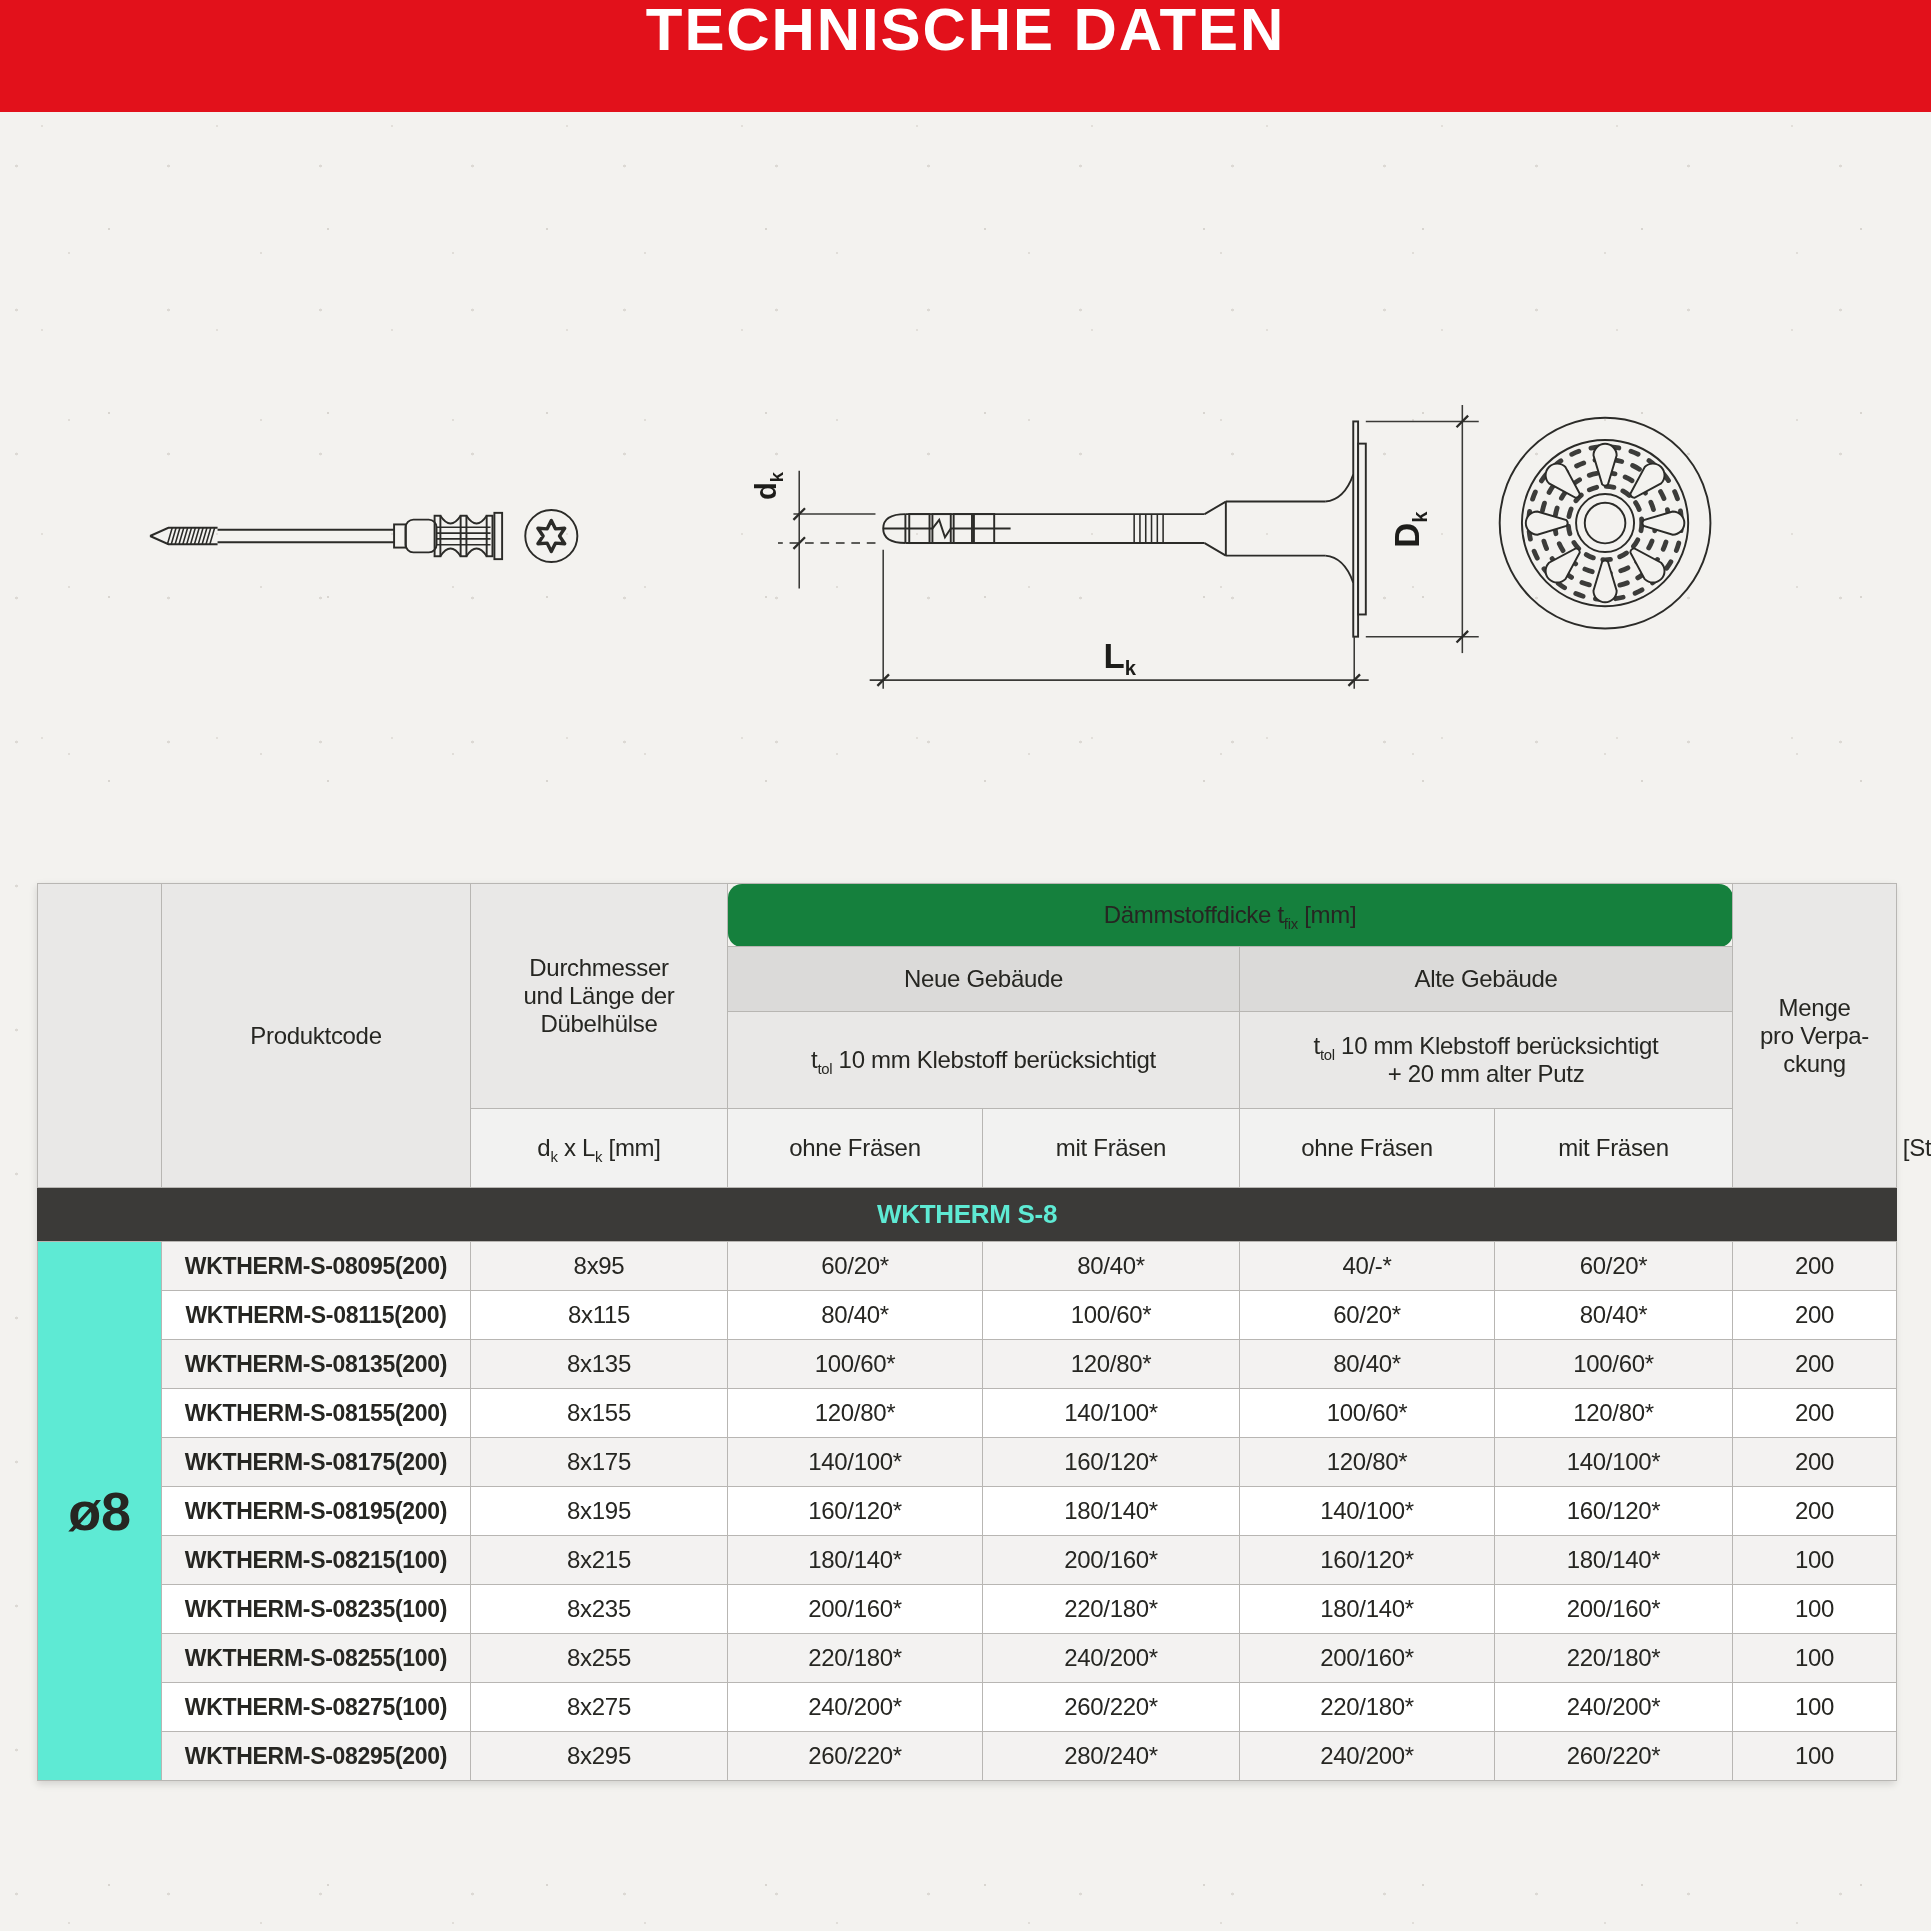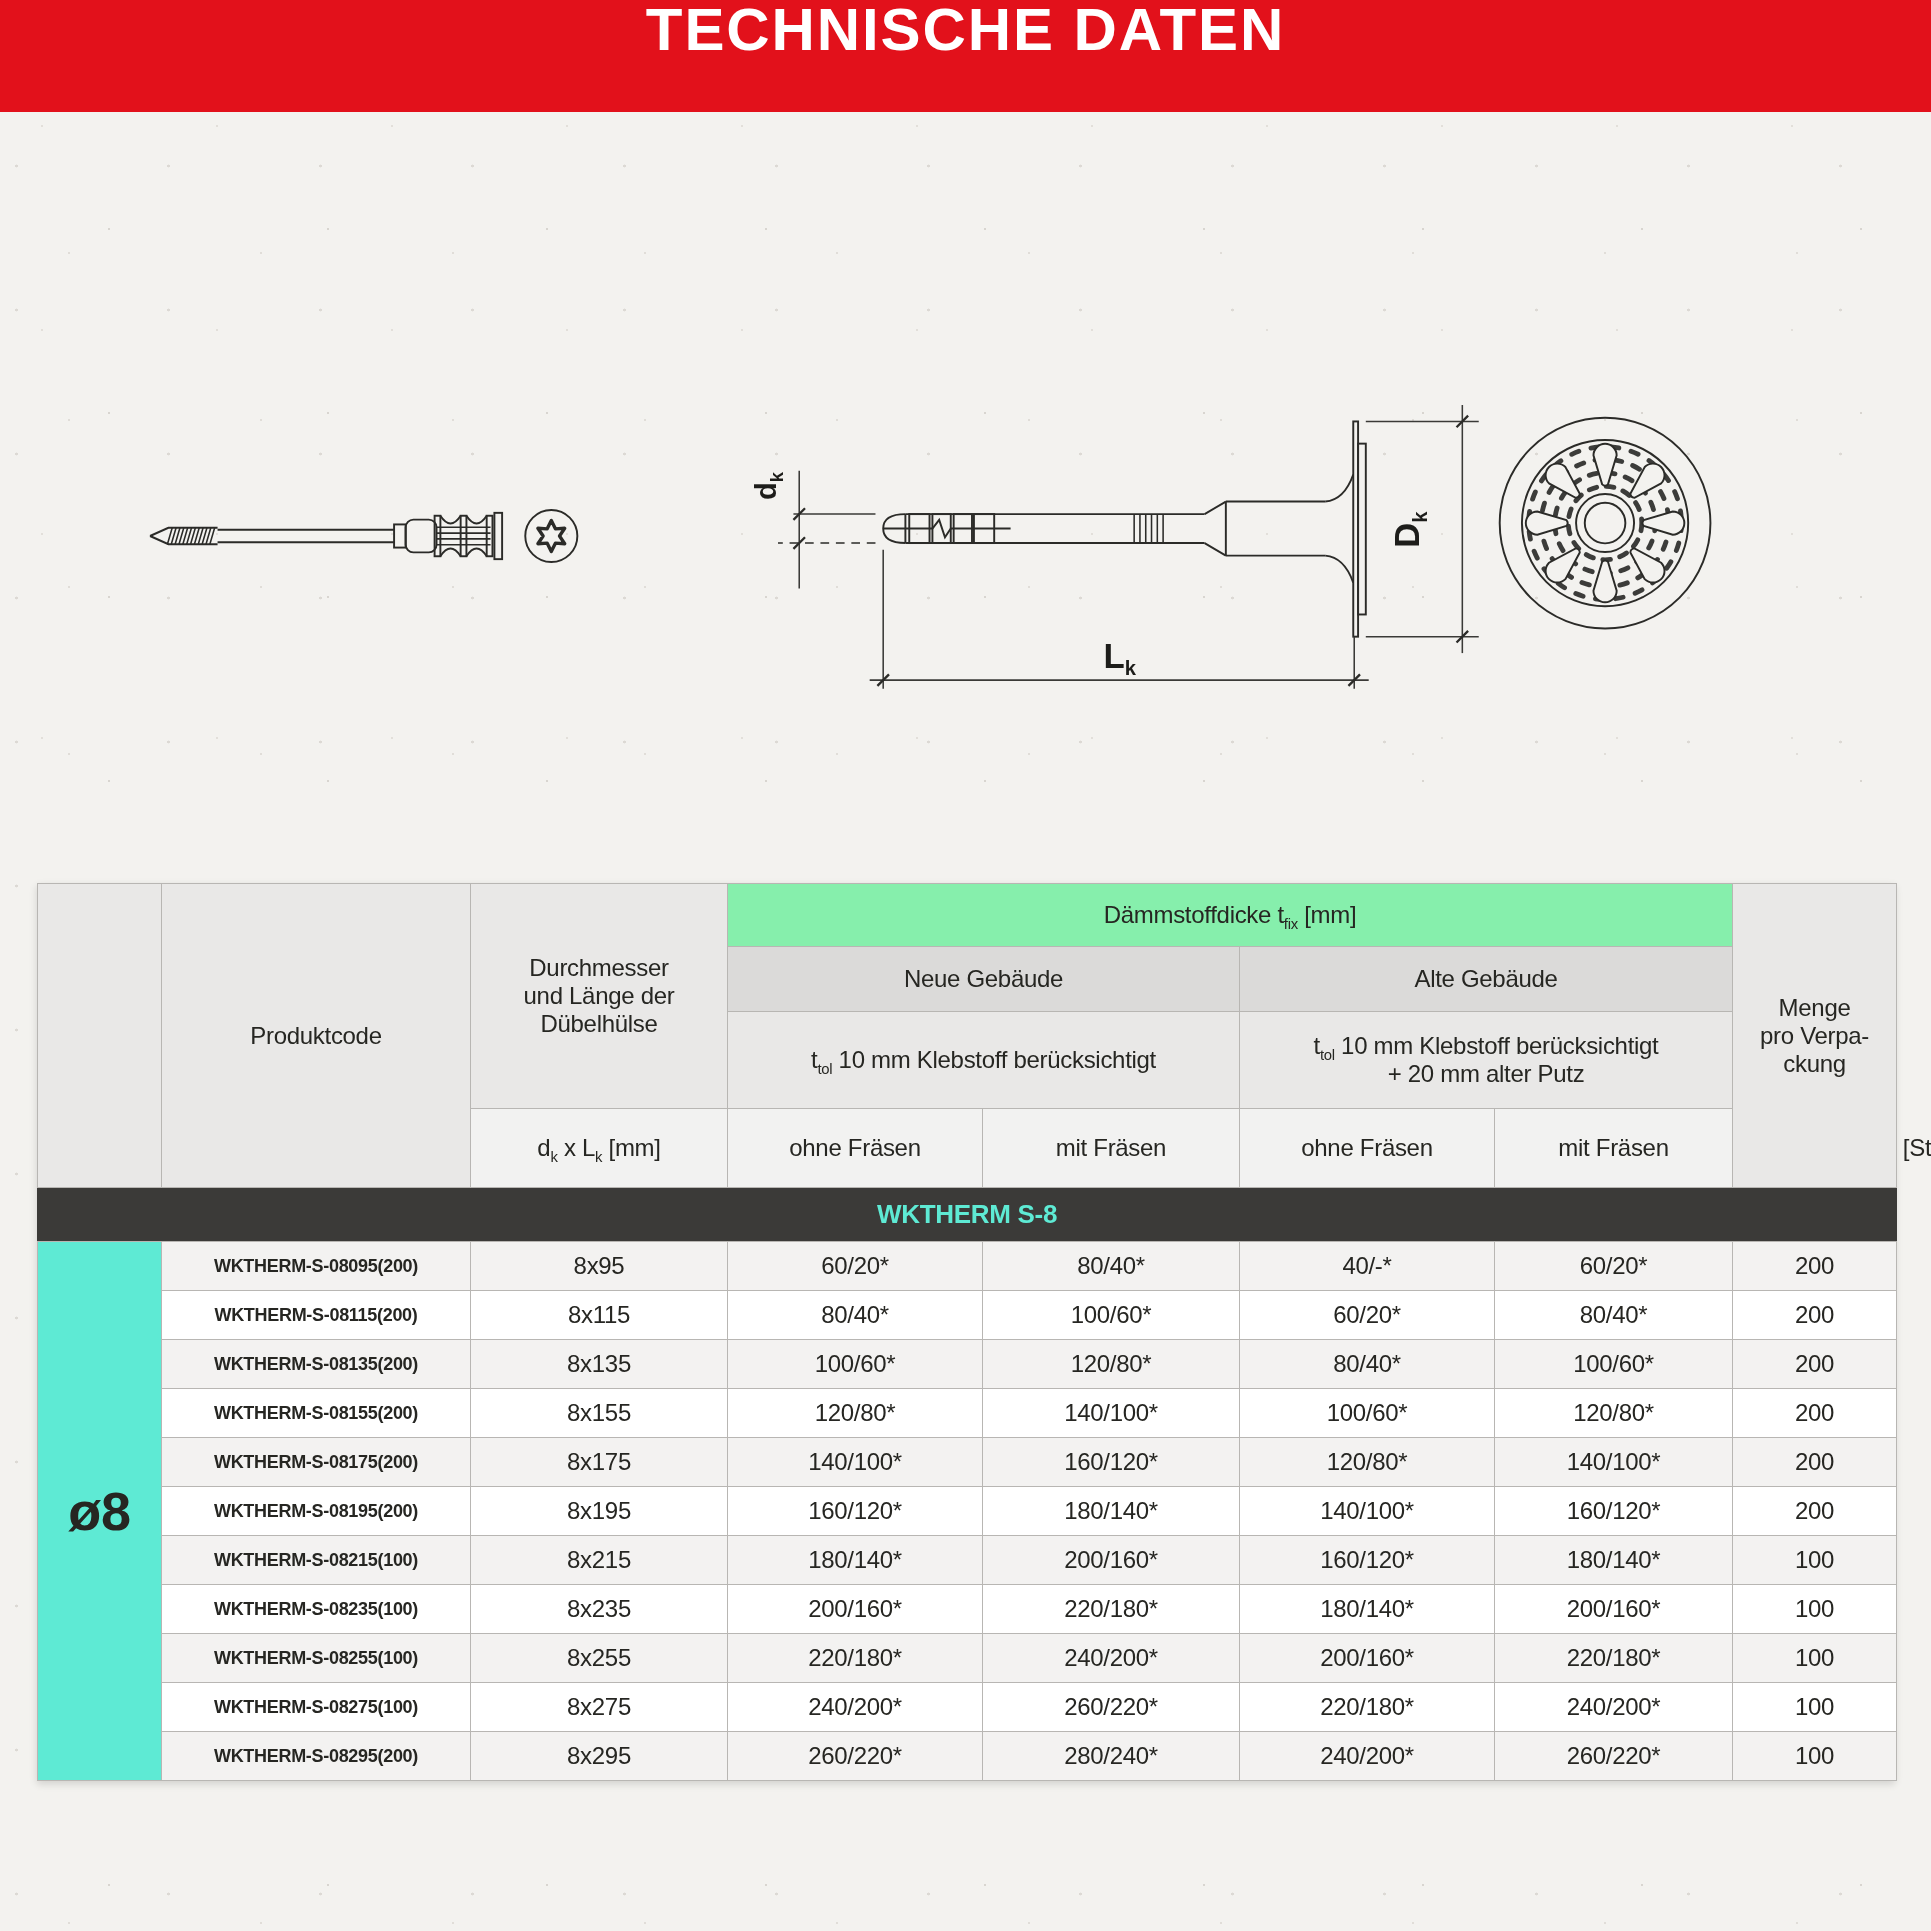--- a/index.html
+++ b/index.html
@@ -29,29 +29,29 @@
   svg .dim{stroke:#3a3a37;stroke-width:1.6;fill:none;}
   svg .tick{stroke:#2b2b28;stroke-width:2.4;fill:none;}
   svg .fillbg{fill:#f3f2ef;}
   svg text{font-family:"Liberation Sans",sans-serif;font-weight:bold;fill:#1d1d1a;}
   
   .table-wrap{position:absolute;left:37px;top:883px;width:1858px;box-shadow:0 2.9px 7.7px rgba(0,0,0,0.14);}
   table{border-collapse:collapse;table-layout:fixed;width:1858px;letter-spacing:-0.3px;}
   td{border:1px solid #b8b6b3;text-align:center;vertical-align:middle;
      font-size:24px;color:#26262; color:#262622;padding:0 5.8px;}
   .h{background:#e9e8e7;}
-  .band1{background:#86efac;}
+  .band1{background:#15803d;border-radius:14px;}
   .band2{background:#dbdad9;}
   .subhdr{background:#f2f2f1;}
   .dark{background:#3b3a38;color:#5eead4;font-weight:bold;font-size:26px;border-left-color:#3b3a38;border-right-color:#3b3a38;}
   tr.data{height:49px;}
   tr.data.alt td{background:#f3f2f1;}
   tr.data td{background:#ffffff;}
   tr.data td.dia{background:#5eead4;}
-  .code{font-weight:bold;font-size:18px;}
+  .code{font-weight:bold;font-size:23px;}
   .dia{font-size:54px;font-weight:bold;}
   sub{font-size:62%;line-height:0;}
   .r1{height:63px;} .r2{height:65px;} .r3{height:97px;} .r4{height:79px;} .rb{height:54px;}
 </style>
 </head>
 <body>
 
 <div class="banner">
   <div class="title">TECHNISCHE DATEN</div>
 </div>

